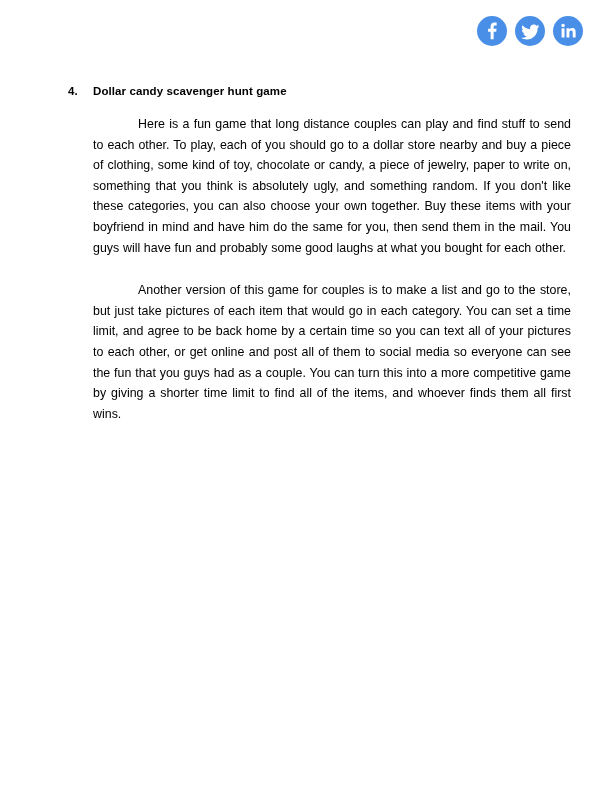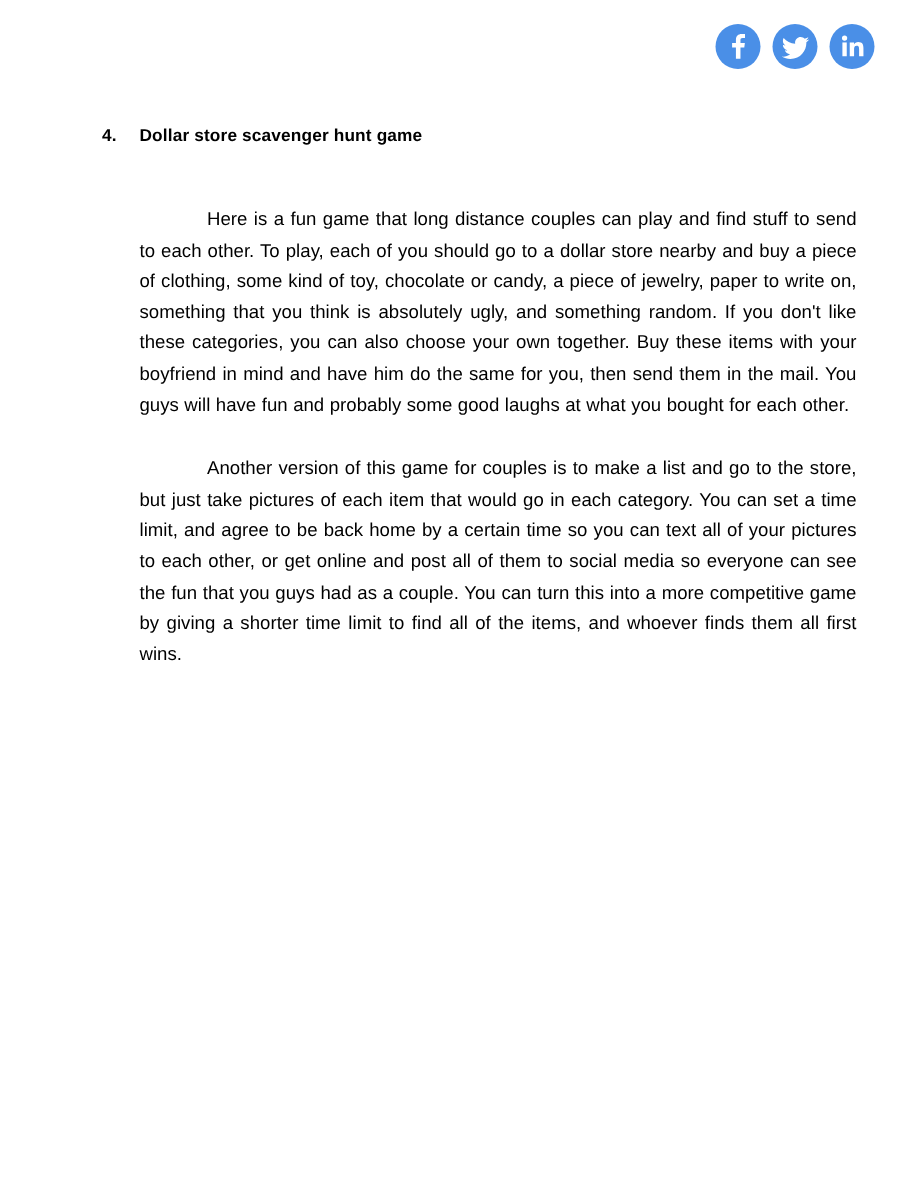--- a/index.html
+++ b/index.html
@@ -67,21 +67,21 @@
     flex: 0 0 auto;
   }
   #heading-text {
     font-size: 11.5px;
     font-weight: bold;
     letter-spacing: 0.1px;
   }
 
   #body-copy {
     position: absolute;
-    top: 136px;
+    top: 114px;
     left: 93px;
     width: 478px;
   }
   .para {
     margin: 0 0 22px 0;
     font-size: 12.4px;
     line-height: 20.6px;
     text-align: justify;
     text-indent: 45px;
     letter-spacing: 0.02px;
@@ -115,21 +115,21 @@
       <path fill="#ffffff" d="M13.6 12.3h2.78v1.26h0.04c0.39-0.72 1.33-1.48 2.74-1.48 2.93 0 3.47 1.86 3.47 4.28v5.14h-2.9v-4.56c0-1.09-0.02-2.49-1.55-2.49-1.55 0-1.79 1.18-1.79 2.41v4.64h-2.9V12.3z"></path>
     </svg>
   </div>
 
 </div>
 
 <div id="doc">
 
   <div id="heading-row">
     <span id="heading-number">4.</span>
-    <span id="heading-text">Dollar store scavenger hunt game</span>
+    <span id="heading-text">Dollar candy scavenger hunt game</span>
   </div>
 
   <div id="body-copy">
     <p class="para">Here is a fun game that long distance couples can play and find stuff to send to each other. To play, each of you should go to a dollar store nearby and buy a piece of clothing, some kind of toy, chocolate or candy, a piece of jewelry, paper to write on, something that you think is absolutely ugly, and something random. If you don't like these categories, you can also choose your own together. Buy these items with your boyfriend in mind and have him do the same for you, then send them in the mail. You guys will have fun and probably some good laughs at what you bought for each other.</p>
     <p class="para">Another version of this game for couples is to make a list and go to the store, but just take pictures of each item that would go in each category. You can set a time limit, and agree to be back home by a certain time so you can text all of your pictures to each other, or get online and post all of them to social media so everyone can see the fun that you guys had as a couple. You can turn this into a more competitive game by giving a shorter time limit to find all of the items, and whoever finds them all first wins.</p>
   </div>
 
 </div>
 
 </body></html>

